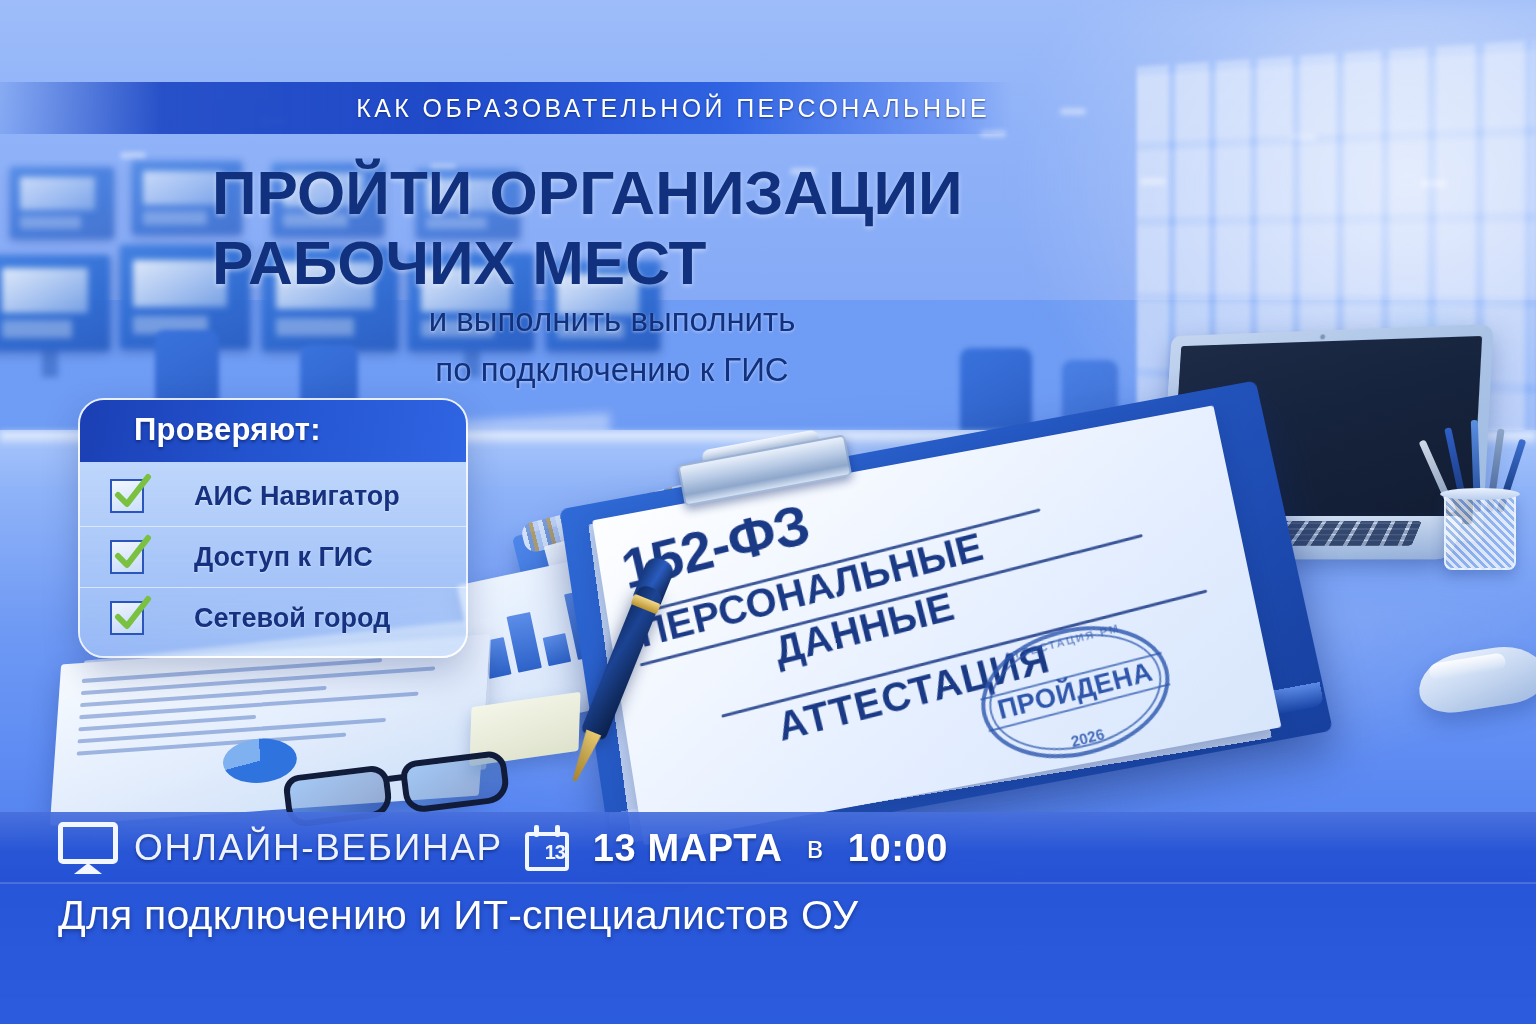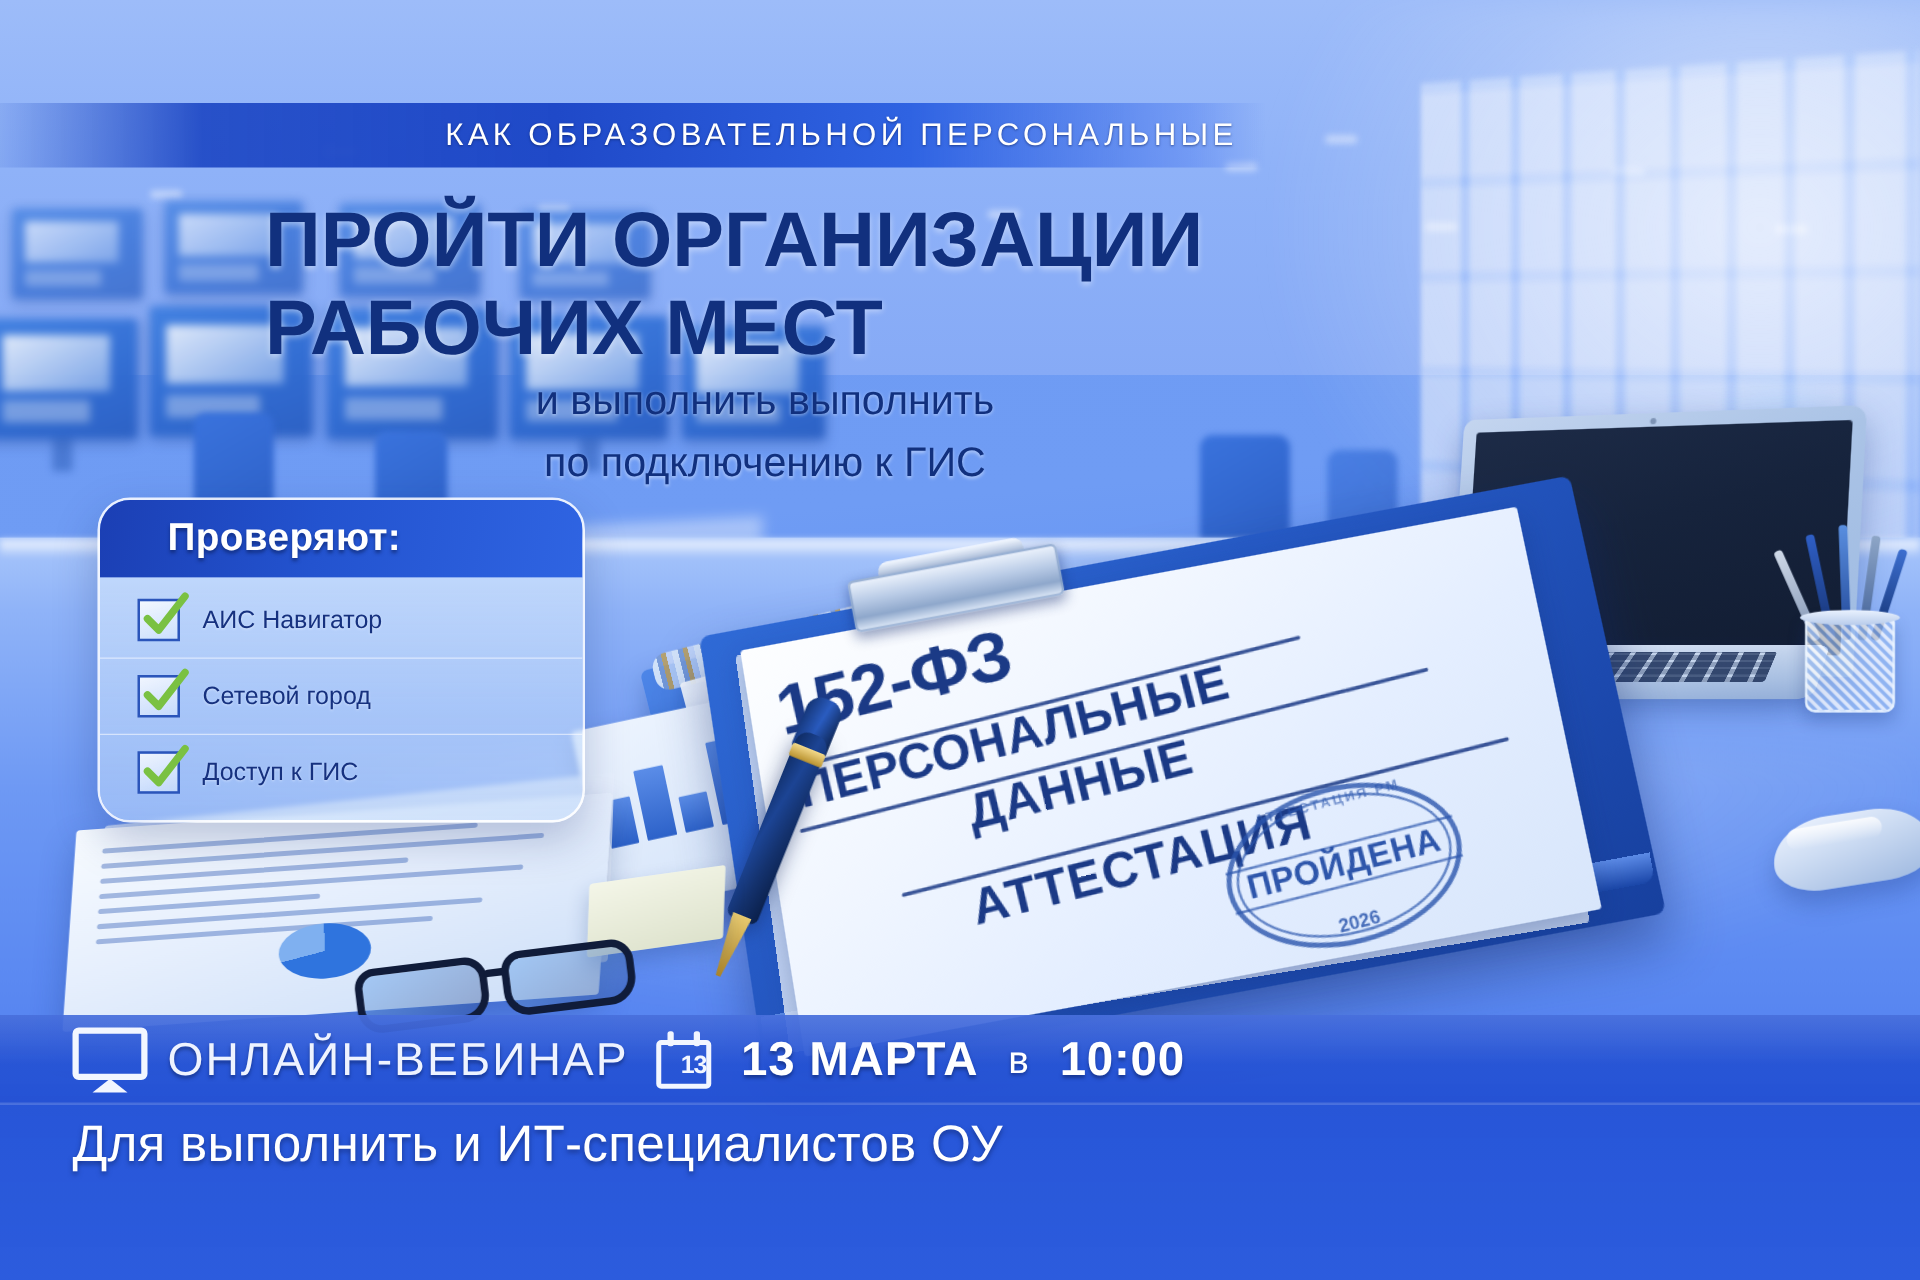--- a/index.html
+++ b/index.html
@@ -449,22 +449,23 @@
   }
   .crow:last-child { border-bottom: none; }
   .cbox {
     position:relative; flex: 0 0 auto;
     width: 34px; height: 34px;
     border: 2px solid #2b55ba;
     background: linear-gradient(160deg, rgba(255,255,255,.82), rgba(222,236,255,.55));
   }
   .cbox svg { position:absolute; left: -2px; top: -8px; width: 42px; height: 42px; }
   .crow-label {
-    font-size: 20px; color:#16317f; font-weight: 400; white-space: nowrap;
+    font-size: 27px; color:#16317f; font-weight: 700; white-space: nowrap;
     text-shadow: 0 1px 2px rgba(255,255,255,.45);
+    margin-left: 32px;
   }
 
   
   .footer-band {
     position:absolute; left:0; right:0; top: 812px; height: 212px;
     background: linear-gradient(180deg, rgba(40,86,214,.92) 0%, rgba(35,80,210,.95) 33%, rgba(38,84,214,.96) 34%, rgba(42,90,220,.93) 100%);
   }
   .footer-band::before {
     content:""; position:absolute; left:0; right:0; top: 70px; height: 2px;
     background: rgba(255,255,255,.16);
@@ -703,30 +704,30 @@
         </span>
         <span class="crow-label">АИС Навигатор</span>
       </div>
 
       <div class="crow">
         <span class="cbox">
           <svg viewBox="0 0 42 42" aria-hidden="true">
             <path d="M8 22 L17 31 L38 4" fill="none" stroke="#7AC142" stroke-width="6" stroke-linecap="round" stroke-linejoin="round"></path>
           </svg>
         </span>
-        <span class="crow-label">Сетевой город</span>
+        <span class="crow-label">Доступ к ГИС</span>
       </div>
 
       <div class="crow">
         <span class="cbox">
           <svg viewBox="0 0 42 42" aria-hidden="true">
             <path d="M8 22 L17 31 L38 4" fill="none" stroke="#7AC142" stroke-width="6" stroke-linecap="round" stroke-linejoin="round"></path>
           </svg>
         </span>
-        <span class="crow-label">Доступ к ГИС</span>
+        <span class="crow-label">Сетевой город</span>
       </div>
 
     </div>
   </div>
 
   <div class="footer-band"></div>
 
   <div class="footer-row1">
     <span class="monitor-icon">
       <span class="scr"></span>
@@ -737,15 +738,15 @@
       <span class="hang1"></span>
         <span class="hang2"></span>
       <span class="body"></span>
       <span class="daynum">13</span>
     </span>
     <span class="f-date">13 МАРТА</span>
     <span class="f-date f-v">в</span>
     <span class="f-date">10:00</span>
   </div>
 
-  <div class="footer-row2">Для выполнить и ИТ-специалистов ОУ</div>
+  <div class="footer-row2">Для подключению и ИТ-специалистов ОУ</div>
 
 </div>
 
 </body></html>

